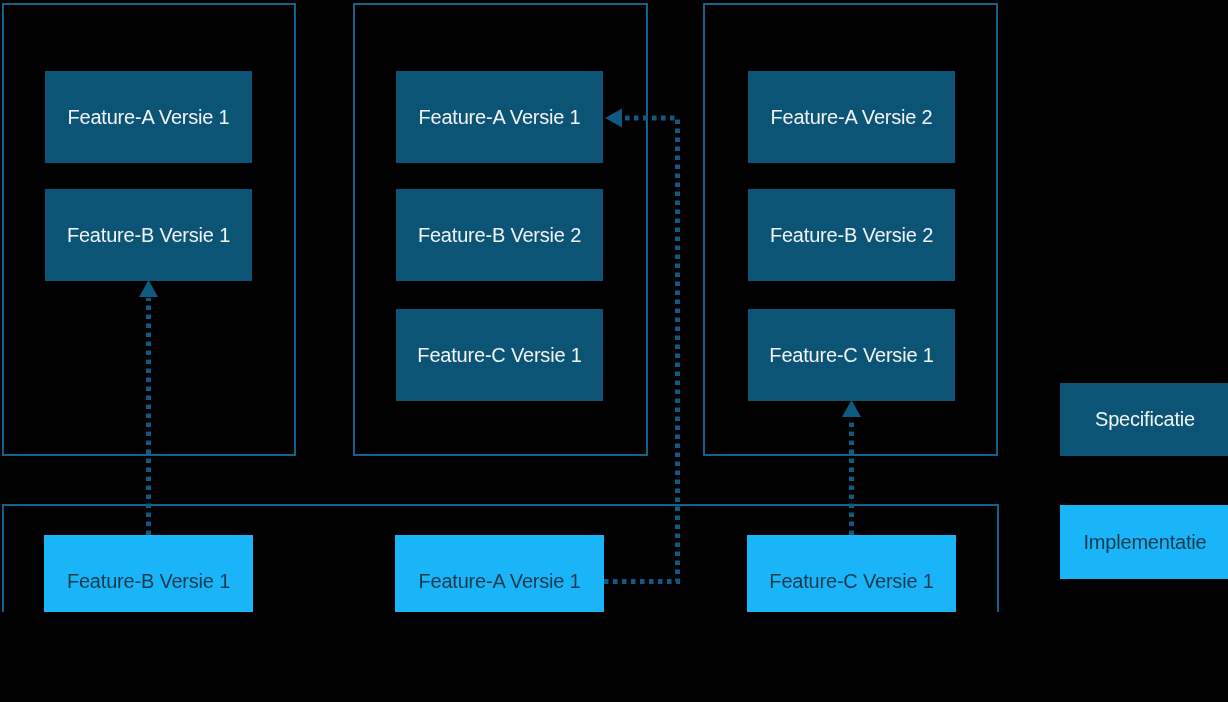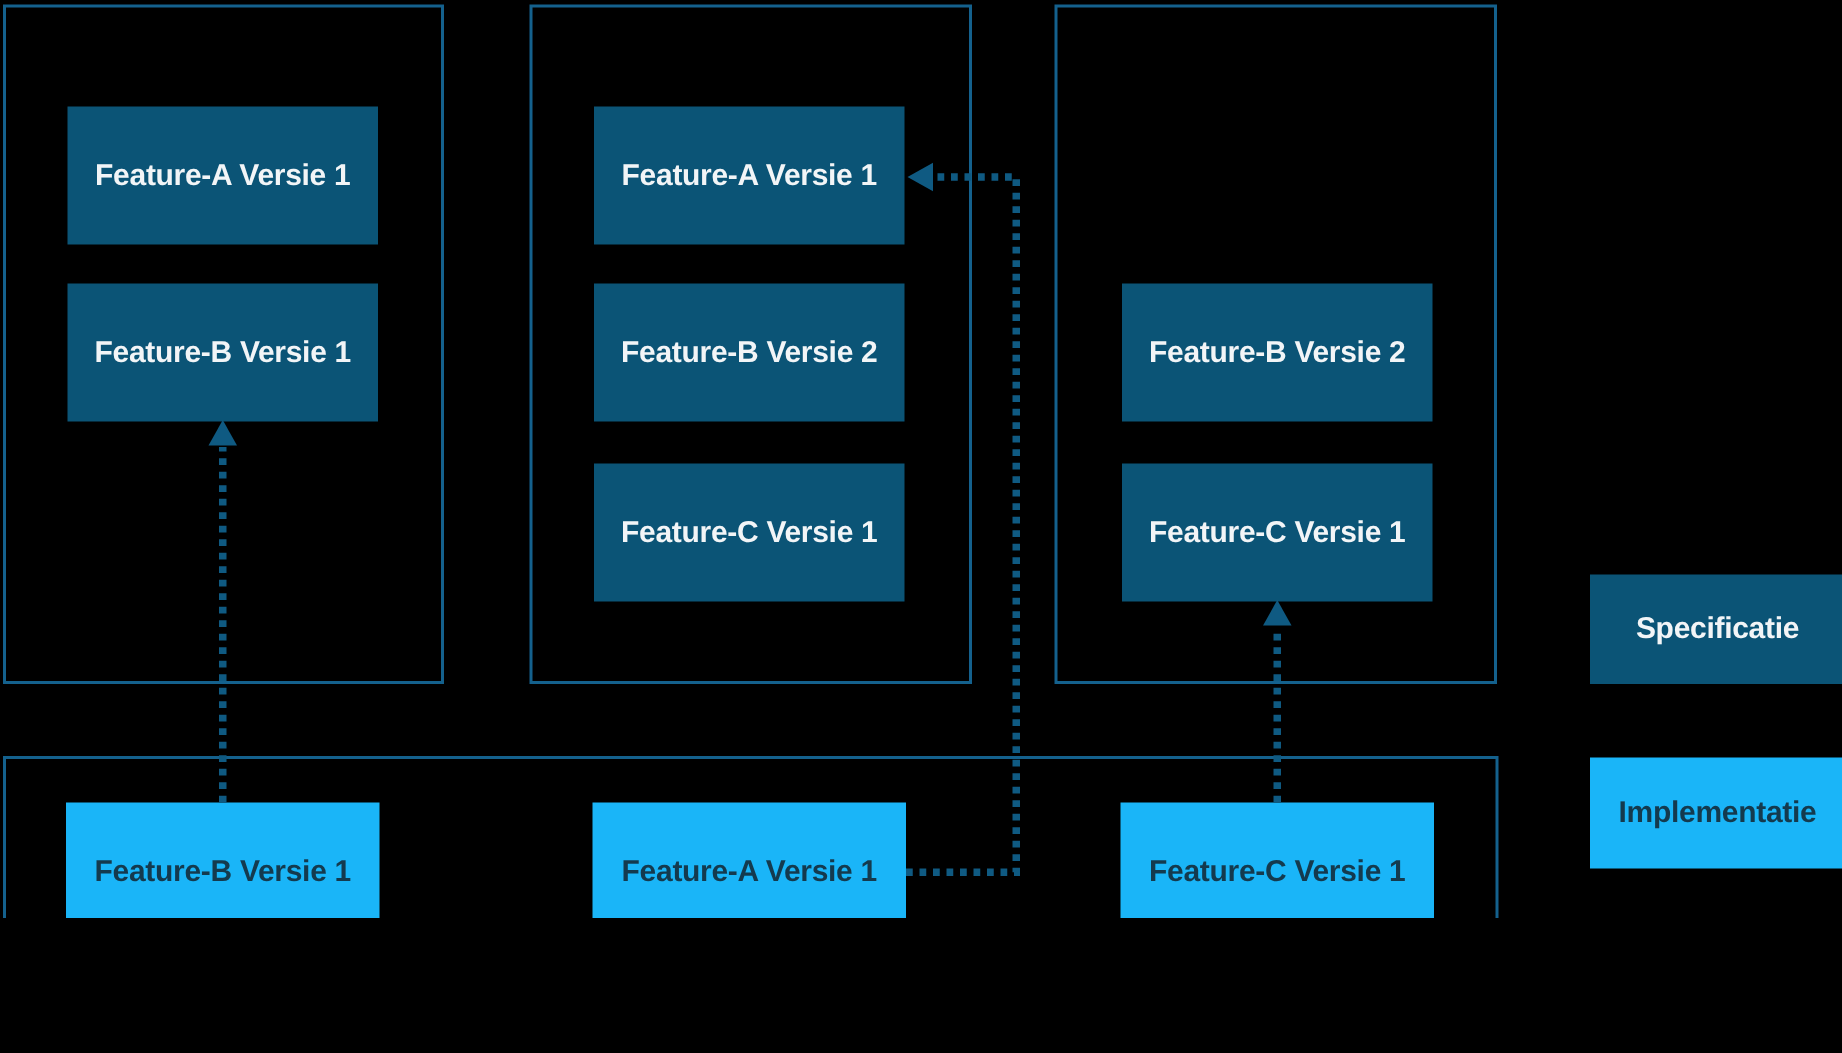--- a/index.html
+++ b/index.html
@@ -1,20 +1,19 @@
 <!DOCTYPE html>
 <html style="--background: #000000; --group-border: #14618D; --specification-fill: #0B5476; --specification-text: #F2F5F7; --implementation-fill: #1AB5F8; --implementation-text: #143A4E; --arrow: #0F5A82;"><head>
 <meta charset="utf-8">
 <style>
   html,body{margin:0;padding:0;background:#000;}
   #canvas{
     position:relative;width:1228px;height:612px;overflow:hidden;
     background:var(--background,#000000);
     font-family:"Liberation Sans", sans-serif;
-    font-weight:bold;
   }
   .group{position:absolute;border:2px solid var(--group-border,#14618D);box-sizing:border-box;background:transparent;}
   #group-1{left:2px;top:3px;width:294px;height:453px;}
   #group-2{left:353px;top:3px;width:295px;height:453px;}
   #group-3{left:703px;top:3px;width:295px;height:453px;}
   #group-impl{left:2px;top:504px;width:997px;height:189px;}
 
   .spec-box,.impl-box{
     position:absolute;display:flex;align-items:center;justify-content:center;
     font-size:20px;letter-spacing:-0.2px;white-space:nowrap;box-sizing:border-box;
@@ -52,20 +51,21 @@
   <div class="group" id="group-3"></div>
   <div class="group" id="group-impl"></div>
 
   <div class="spec-box" id="box-1a">Feature-A Versie 1</div>
   <div class="spec-box" id="box-1b">Feature-B Versie 1</div>
 
   <div class="spec-box" id="box-2a">Feature-A Versie 1</div>
   <div class="spec-box" id="box-2b">Feature-B Versie 2</div>
   <div class="spec-box" id="box-2c">Feature-C Versie 1</div>
 
+  <div class="spec-box" id="box-3a">Feature-A Versie 2</div>
   <div class="spec-box" id="box-3b">Feature-B Versie 2</div>
   <div class="spec-box" id="box-3c">Feature-C Versie 1</div>
 
   <div class="impl-box" id="box-ib">Feature-B Versie 1</div>
   <div class="impl-box" id="box-ia">Feature-A Versie 1</div>
   <div class="impl-box" id="box-ic">Feature-C Versie 1</div>
 
   <div class="spec-box" id="legend-spec">Specificatie</div>
   <div class="impl-box" id="legend-impl">Implementatie</div>
 

